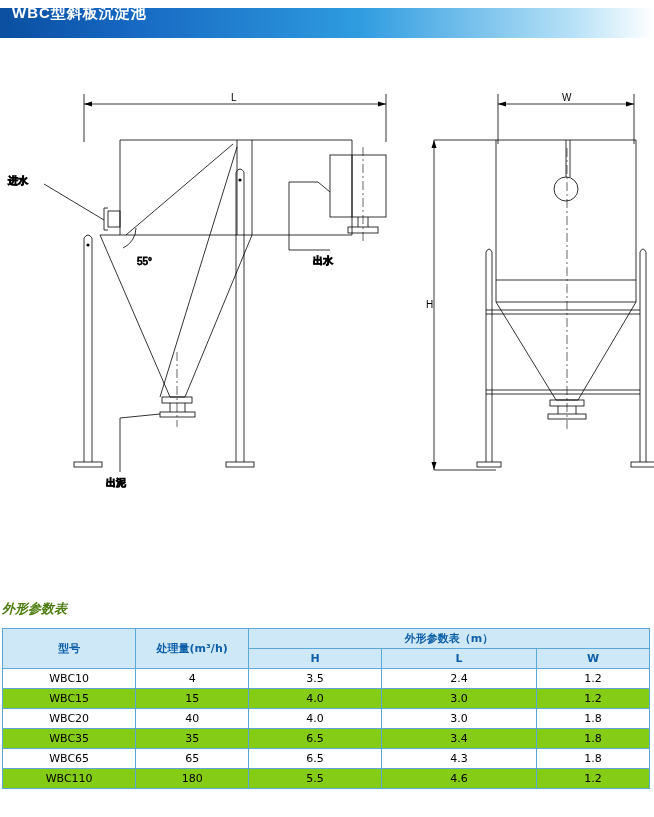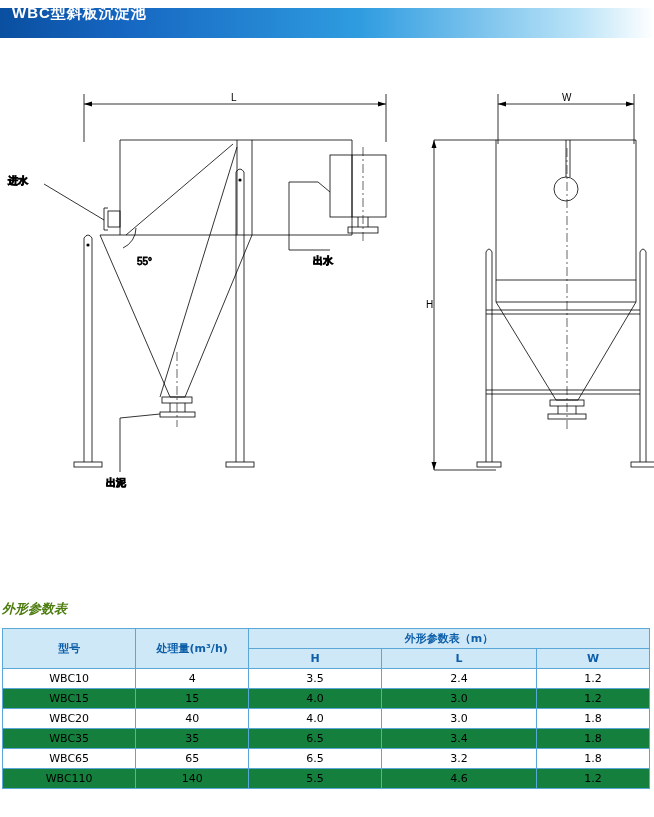--- a/index.html
+++ b/index.html
@@ -89,21 +89,21 @@
   table.params thead th {
     background: #cfe8f8;
     color: #0e5fa8;
     font-weight: bold;
   }
   table.params tbody td {
     background: #ffffff;
     color: #000;
   }
   table.params tbody tr.alt td {
-    background: #15803d;
+    background: #84cc16;
   }
   .col-model  { width: 136px; }
   .col-cap    { width: 115px; }
   .col-h      { width: 137px; }
   .col-l      { width: 160px; }
   .col-w      { width: 116px; }
 </style>
 </head>
 <body>
 
@@ -312,25 +312,25 @@
         <td>WBC35</td>
         <td>35</td>
         <td>6.5</td>
         <td>3.4</td>
         <td>1.8</td>
       </tr>
       <tr>
         <td>WBC65</td>
         <td>65</td>
         <td>6.5</td>
-        <td>3.2</td>
+        <td>4.3</td>
         <td>1.8</td>
       </tr>
       <tr class="alt">
         <td>WBC110</td>
-        <td>140</td>
+        <td>180</td>
         <td>5.5</td>
         <td>4.6</td>
         <td>1.2</td>
       </tr>
     </tbody>
   </table>
 </div>
 
 </body></html>

